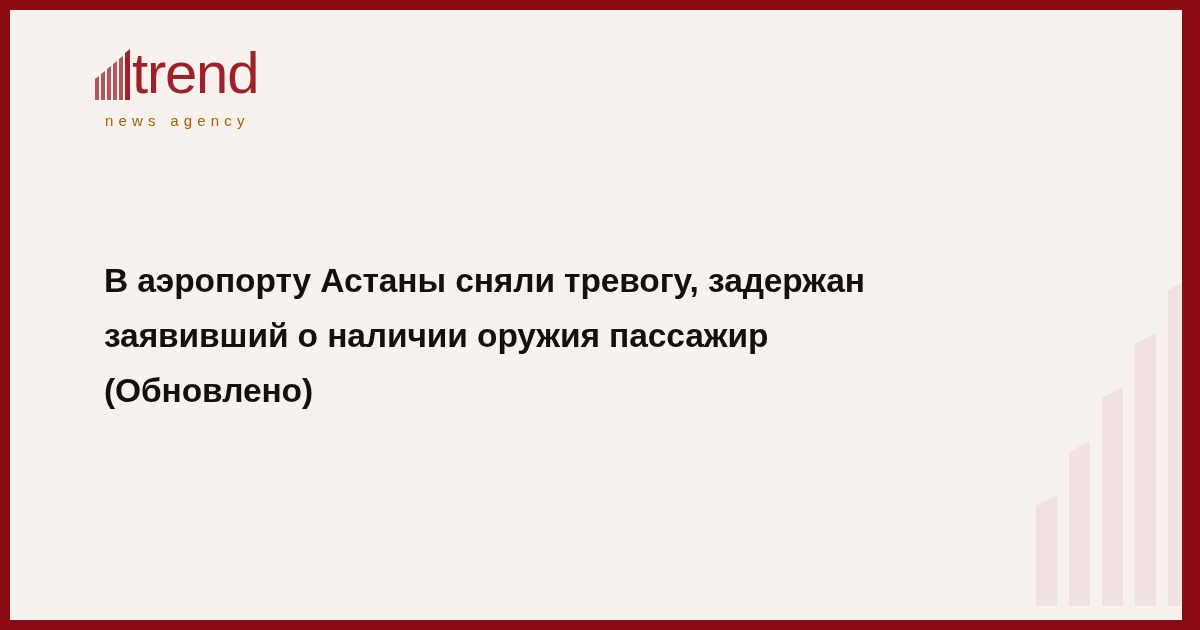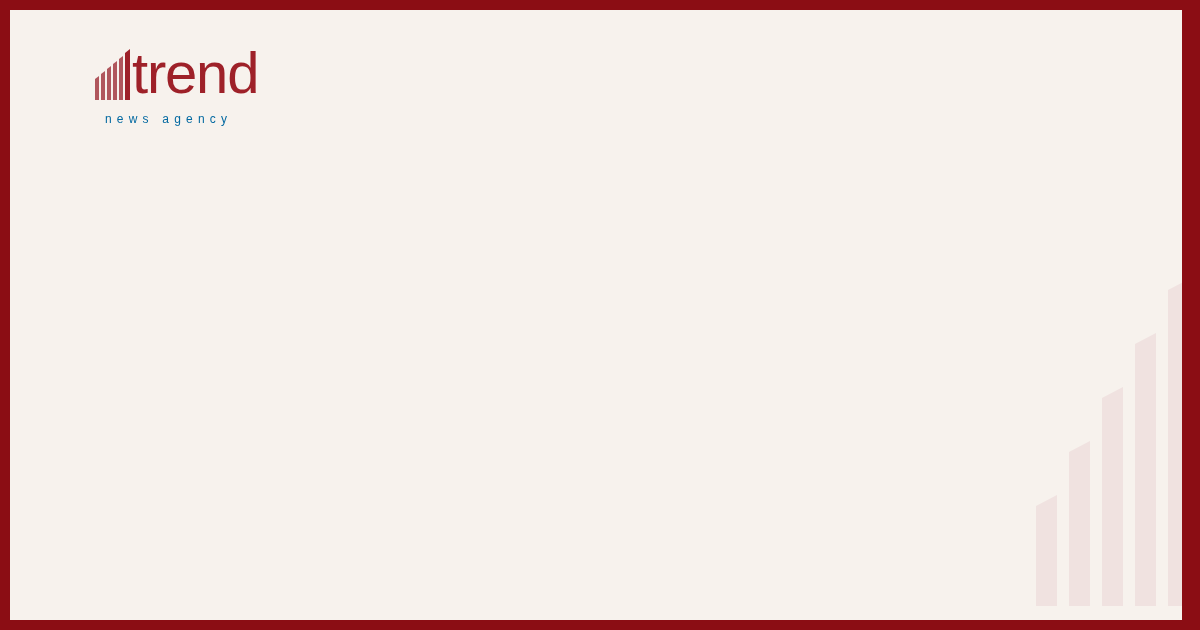--- a/index.html
+++ b/index.html
@@ -66,23 +66,23 @@
     line-height: 54px;
     font-weight: 400;
     color: #9e2129;
     letter-spacing: -1.2px;
     margin-top: -2px;
   }
   .logo-sub {
     margin-top: 6px;
     margin-left: 10px;
     font-family: "Liberation Sans", sans-serif;
-    font-size: 12px;
+    font-size: 15px;
     font-weight: 400;
-    color: #0369a1;
+    color: #a16207;
     letter-spacing: 5.2px;
   }
 
   
   .headline {
     position: absolute;
     left: 94px;
     top: 243px;
     width: 880px;
     font-family: "Liberation Sans", sans-serif;
@@ -124,15 +124,16 @@
               <polygon points="24,11 28,8 28,52 24,52"></polygon>
             </g>
             <polygon points="30,5 35,1 35,52 30,52" fill="#9e2129"></polygon>
           </svg>
         </span>
         <span class="logo-word">trend</span>
       </div>
       <div class="logo-sub">news agency</div>
     </div>
 
+    <div class="headline">В аэропорту Астаны сняли тревогу, задержан заявивший о наличии оружия пассажир (Обновлено)</div>
 
   </div>
 </div>
 
 </body></html>

